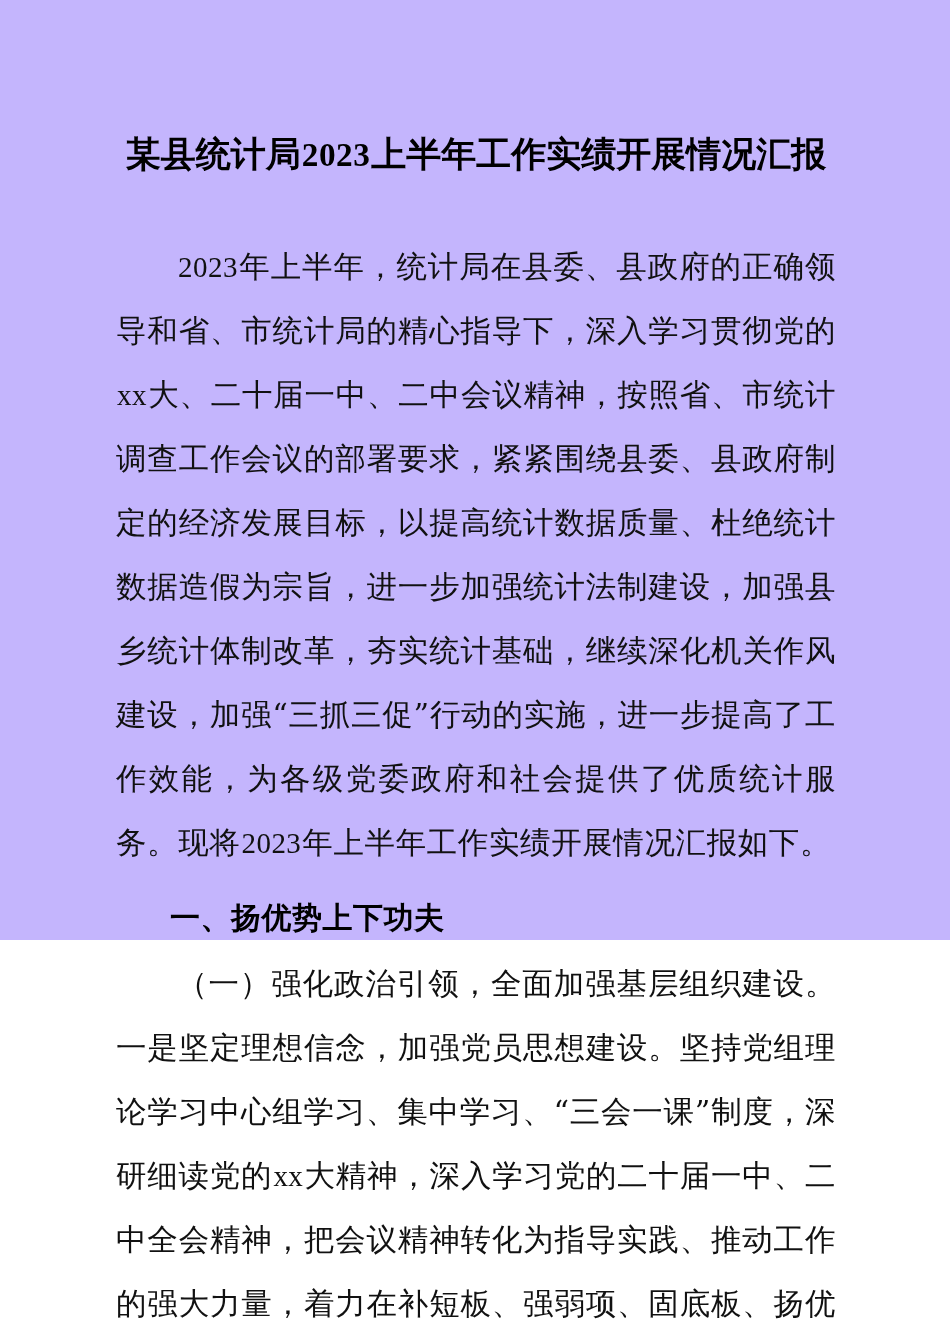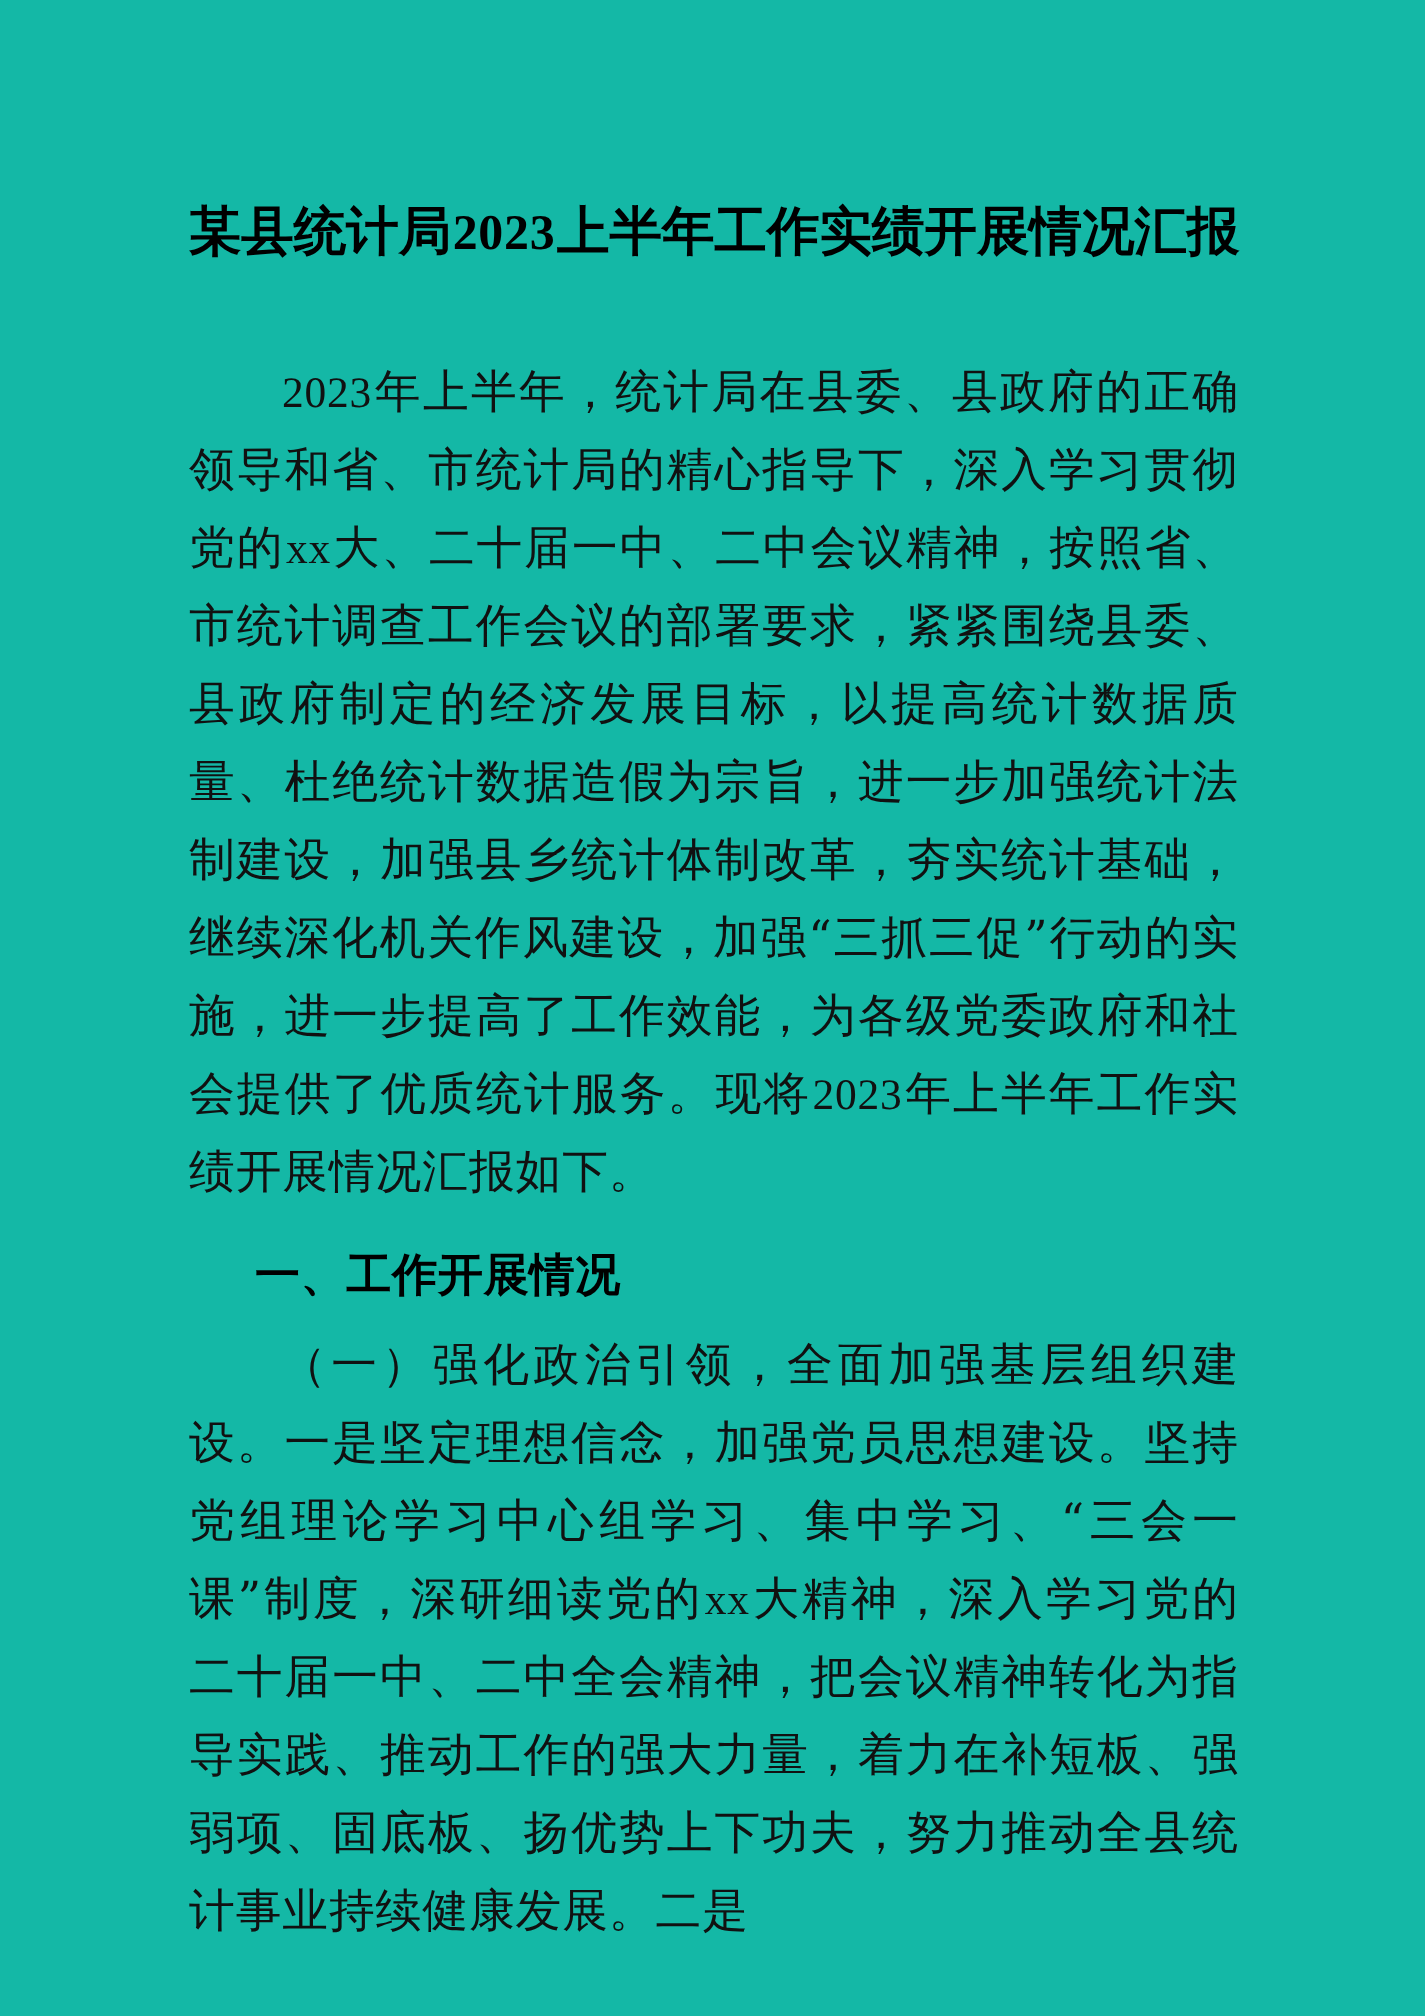--- a/index.html
+++ b/index.html
@@ -12,22 +12,22 @@
     width: 950px;
     height: 1344px;
     overflow: hidden;
     font-family: "Liberation Serif", "DejaVu Serif", serif;
     color: #000000;
     -webkit-font-smoothing: antialiased;
   }
 
   .page {
     width: 950px;
-    height: 1344px;
-    background: #14b8a6;
+    height: 940px;
+    background: #c4b5fd;
     box-sizing: border-box;
     padding: 0;
     position: relative;
   }
 
   .content {
     position: absolute;
     left: 110px;
     top: 0;
     width: 732px;
@@ -43,25 +43,25 @@
     line-height: 56px;
     text-align: center;
     letter-spacing: 0px;
     color: #000;
     padding-top: 127px;
     text-indent: 0;
   }
 
   
   .para {
-    margin: 16px;
+    margin: 6px;
     padding: 0;
     font-family: "DejaVu Serif", "Liberation Serif", serif;
     font-size: 30.5px;
-    line-height: 52px;
+    line-height: 64px;
     text-align: justify;
     text-justify: inter-ideograph;
     text-indent: 61px;
     letter-spacing: 0.6px;
     color: #111;
     font-weight: 400;
   }
 
   .para.first-para {
     margin-top: 52px;
@@ -96,19 +96,19 @@
 </head>
 <body>
 
 <div class="page">
   <div class="content">
 
     <h1 class="doc-title">某县统计局<span class="latin">2023</span>上半年工作实绩开展情况汇报</h1>
 
     <p class="para first-para"><span class="latin">2023</span>年上半年，统计局在县委、县政府的正确领导和省、市统计局的精心指导下，深入学习贯彻党的<span class="latin">xx</span>大、二十届一中、二中会议精神，按照省、市统计调查工作会议的部署要求，紧紧围绕县委、县政府制定的经济发展目标，以提高统计数据质量、杜绝统计数据造假为宗旨，进一步加强统计法制建设，加强县乡统计体制改革，夯实统计基础，继续深化机关作风建设，加强“三抓三促”行动的实施，进一步提高了工作效能，为各级党委政府和社会提供了优质统计服务。现将<span class="latin">2023</span>年上半年工作实绩开展情况汇报如下。</p>
 
-    <h2 class="section-heading">一、工作开展情况</h2>
+    <h2 class="section-heading">一、扬优势上下功夫</h2>
 
 
     <p class="para gap">（一）强化政治引领，全面加强基层组织建设。一是坚定理想信念，加强党员思想建设。坚持党组理论学习中心组学习、集中学习、“三会一课”制度，深研细读党的<span class="latin">xx</span>大精神，深入学习党的二十届一中、二中全会精神，把会议精神转化为指导实践、推动工作的强大力量，着力在补短板、强弱项、固底板、扬优势上下功夫，努力推动全县统计事业持续健康发展。二是</p>
 
   </div>
 </div>
 
 </body></html>

